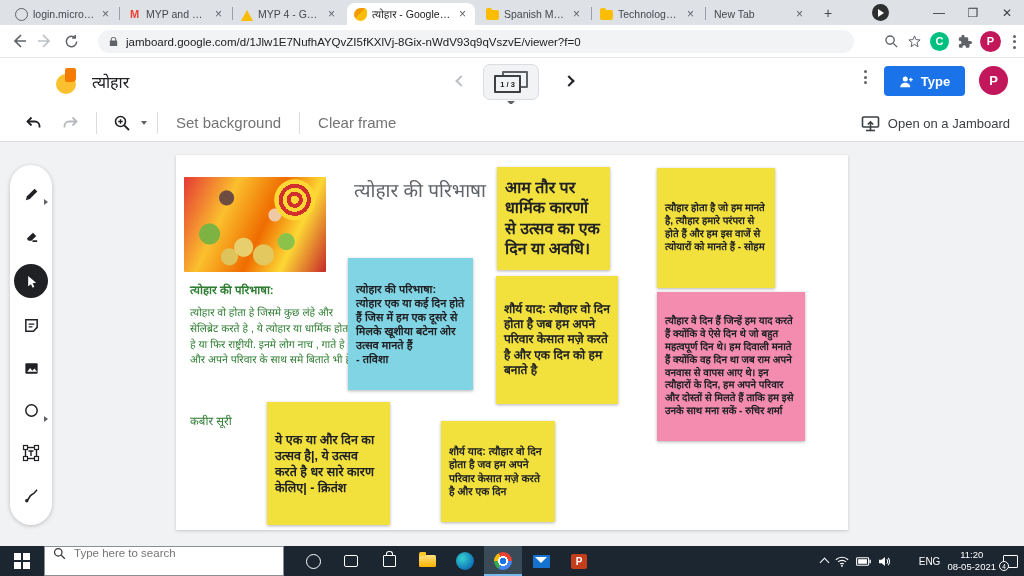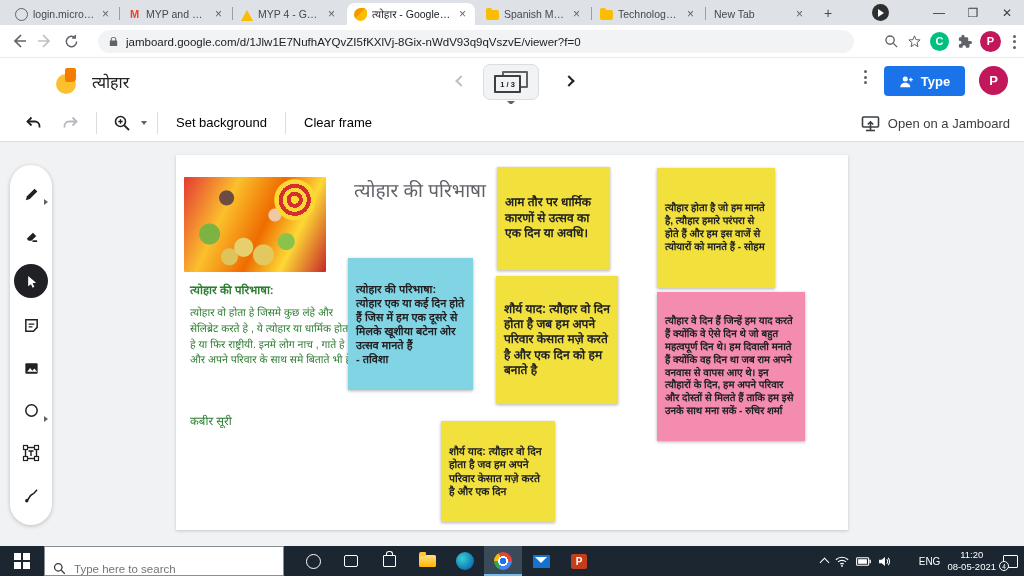--- a/index.html
+++ b/index.html
@@ -73,21 +73,21 @@
     border-radius:4px; color:#fff; font-size:13px; font-weight:bold; display:flex; align-items:center;
     justify-content:center; gap:7px; }
   .avatar-lg { position:absolute; left:979px; top:8px; width:29px; height:29px; border-radius:50%;
     background:#c2185b; color:#fff; font-size:13px; font-weight:bold; text-align:center; line-height:29px; }
   .hdr-dots { position:absolute; left:860px; top:12px; }
 
   
   .jtoolbar { position:absolute; left:0; top:104px; width:1024px; height:38px; background:#fff;
     border-bottom:1px solid #dadce0; display:flex; align-items:center; }
   .tb-sep { width:1px; height:22px; background:#dadce0; margin:0 10px; }
-  .tb-label { font-size:13px; color:#000000; padding:0 8px; }
+  .tb-label { font-size:15px; color:#737373; padding:0 8px; }
   .tb-ic { width:30px; height:30px; display:flex; align-items:center; justify-content:center; }
   .caret-down { width:0; height:0; border-left:3.5px solid transparent; border-right:3.5px solid transparent;
     border-top:4.5px solid #5f6368; }
   .openjam { position:absolute; right:14px; top:0; height:38px; display:flex; align-items:center; gap:8px;
     font-size:13px; color:#3c4043; }
 
   
   .main { position:absolute; left:0; top:142px; width:1024px; height:516px; background:#f1f2f4; }
   .canvas { position:absolute; left:176px; top:13px; width:672px; height:375px; background:#fff;
     box-shadow:0 1px 3px rgba(0,0,0,.18); }
@@ -125,21 +125,21 @@
   .note-yellow { background:#f2e13c; }
   .note-pink { background:#f48cb0; }
 
   
   .taskbar { position:absolute; left:0; top:546px; width:1024px; height:30px; background:#1b2631;
     display:flex; align-items:center; }
   .startbtn { width:44px; height:30px; display:flex; align-items:center; justify-content:center; }
   .winlogo { display:grid; grid-template-columns:7px 7px; grid-template-rows:7px 7px; gap:1.5px; }
   .winlogo i { background:#fff; }
   .tb-search { width:240px; height:30px; background:#fff; border:1px solid #8a8f94; display:flex;
-    align-items:flex-end; padding:0 8px; gap:8px; }
+    align-items:flex-start; padding:0 8px; gap:8px; }
   .tb-search input { border:none; outline:none; font-size:11.5px; width:190px;
     font-family:"Liberation Sans",sans-serif; color:#333; background:transparent; }
   .tb-icons { display:flex; align-items:center; height:30px; margin-left:10px; }
   .tb-item { width:38px; height:30px; display:flex; align-items:center; justify-content:center; }
   .tb-item.activeapp { background:#3a4a57; box-shadow:inset 0 -2px 0 #76b9ed; }
   .ic-cortana { width:15px; height:15px; border:1.5px solid #fff; border-radius:50%; }
   .ic-taskview { width:14px; height:12px; border:1.5px solid #fff; border-radius:2px; }
   .ic-store { width:13px; height:12px; border:1.5px solid #fff; border-radius:1px; position:relative; }
   .ic-store::before { content:""; position:absolute; left:2.5px; top:-5px; width:5px; height:4px;
     border:1.5px solid #fff; border-bottom:none; border-radius:3px 3px 0 0; }
@@ -389,31 +389,34 @@
     <div class="cv-title">त्योहार की परिभाषा</div>
     <div class="cv-greenhead green">त्योहार की परिभाषा:</div>
     <div class="cv-greenbody green">त्योहार वो होता हे जिसमे कुछ लंहे और सेलिब्रेट करते हे , ये त्योहार या धार्मिक होता हे या फिर राष्ट्रीयी. इनमे लोग नाच , गाते हे और अपने परिवार के साथ समे बिताते भी हे.</div>
     <div class="cv-author green">कबीर सूरी</div>
 
     <div class="note note-cyan" style="left:172px;top:103px;width:125px;height:132px;font-size:11px;">
       <span>त्योहार की परिभाषा:
 त्योहार एक या कई दिन होते हैं जिस में हम एक दूसरे से मिलके खूशीया बटेना ओर उत्सव मानते हैं
 - तविशा</span>
     </div>
-    <div class="note note-yellow" style="left:321px;top:12px;width:113px;height:103px;font-size:12px;">
+    <div class="note note-yellow" style="left:321px;top:12px;width:113px;height:103px;font-size:16px;">
       <span>आम तौर पर धार्मिक कारणों से उत्सव का एक दिन या अवधि।</span>
     </div>
     <div class="note note-yellow" style="left:481px;top:13px;width:118px;height:120px;font-size:10px;">
       <span>त्यौहार होता है जो हम मानते है, त्यौहार हमारे परंपरा से होते हैं और हम इस वाजें से त्योयारों को मानते हैं - सोहम</span>
     </div>
     <div class="note note-yellow" style="left:320px;top:121px;width:122px;height:128px;font-size:12px;">
       <span>शौर्य याद: त्यौहार वो दिन होता है जब हम अपने परिवार केसात मज़े करते है और एक दिन को हम बनाते है</span>
     </div>
     <div class="note note-pink" style="left:481px;top:137px;width:148px;height:149px;font-size:10px;">
       <span>त्यौहार वे दिन हैं जिन्हें हम याद करते हैं क्योंकि वे ऐसे दिन थे जो बहुत महत्वपूर्ण दिन थे। हम दिवाली मनाते हैं क्योंकि वह दिन था जब राम अपने वनवास से वापस आए थे। इन त्यौहारों के दिन, हम अपने परिवार और दोस्तों से मिलते हैं ताकि हम इसे उनके साथ मना सकें - रुचिर शर्मा</span>
+    </div>
+    <div class="note note-yellow" style="left:91px;top:247px;width:123px;height:123px;font-size:12.5px;">
+      <span>ये एक या और दिन का उत्सव है|, ये उत्सव करते है धर सारे कारण केलिए| - क्रितंश</span>
     </div>
     <div class="note note-yellow" style="left:265px;top:266px;width:114px;height:101px;font-size:10.5px;">
       <span>शौर्य याद: त्यौहार वो दिन होता है जव हम अपने परिवार केसात मज़े करते है और एक दिन</span>
     </div>
   </div>
 </div>
 
 <div class="taskbar">
   <div class="startbtn">
     <span class="winlogo">

